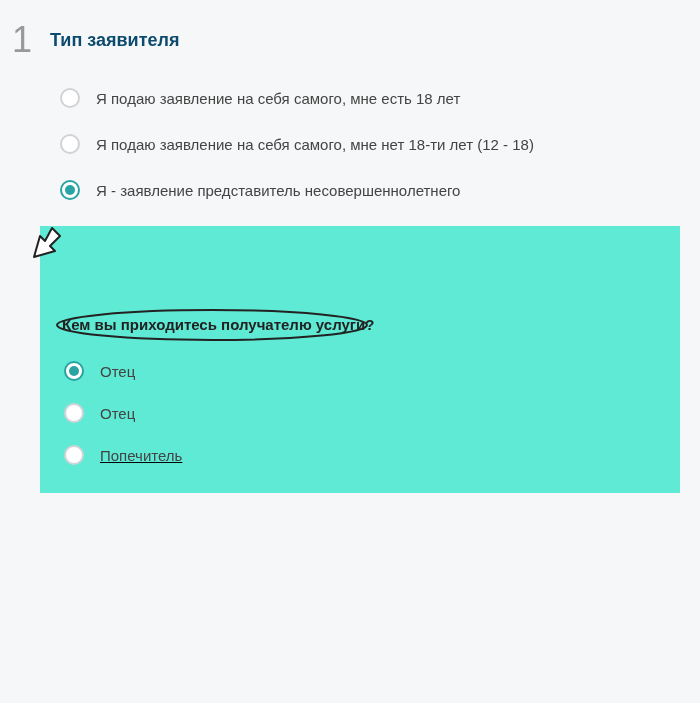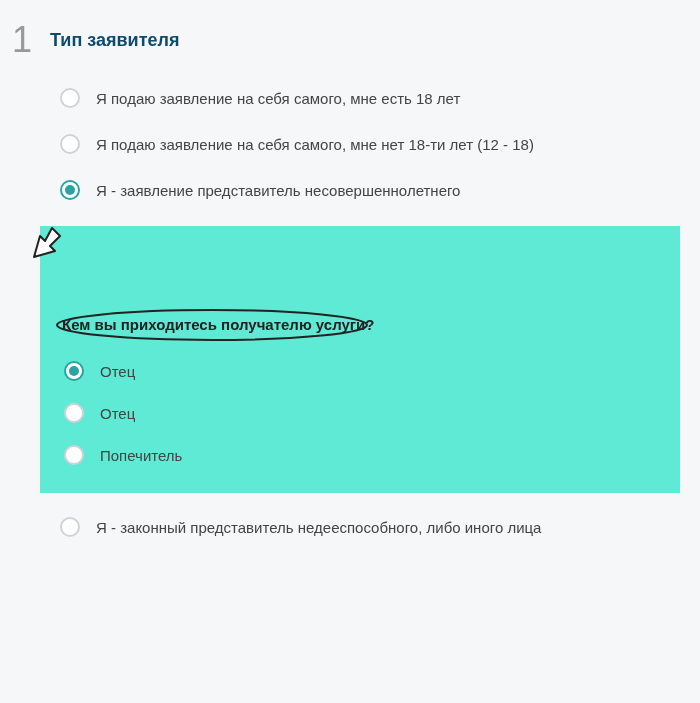--- a/index.html
+++ b/index.html
@@ -172,34 +172,28 @@
           </div>
         <div class="radio-label">Отец</div>
       </div>
 
       <div class="radio-row">
         <div class="radio"></div>
         <div class="radio-label">Отец</div>
       </div>
 
 
-      <div class="radio-row" style="margin-bottom:6px;">
+      <div class="radio-row" style="margin-bottom:6px;text-decoration:underline;">
         <div class="radio"></div>
         <div class="radio-label">Попечитель</div>
       </div>
 
     </div>
   </div>
 
-  <div class="bottom-row">
-    <div class="radio-row">
-      <div class="radio"></div>
-      <div class="radio-label">Я - законный представитель недееспособного, либо иного лица</div>
-    </div>
-  </div>
 
 </div>
 
 <svg class="arrow-annot" width="44" height="48" viewBox="0 0 44 48">
   <g fill="#fff" stroke="#222" stroke-width="2" stroke-linejoin="round">
     <path d="M34 4 L42 12 L32 22 L37 27 L16 33 L22 12 L27 17 Z"></path>
   </g>
 </svg>
 
 </body></html>

